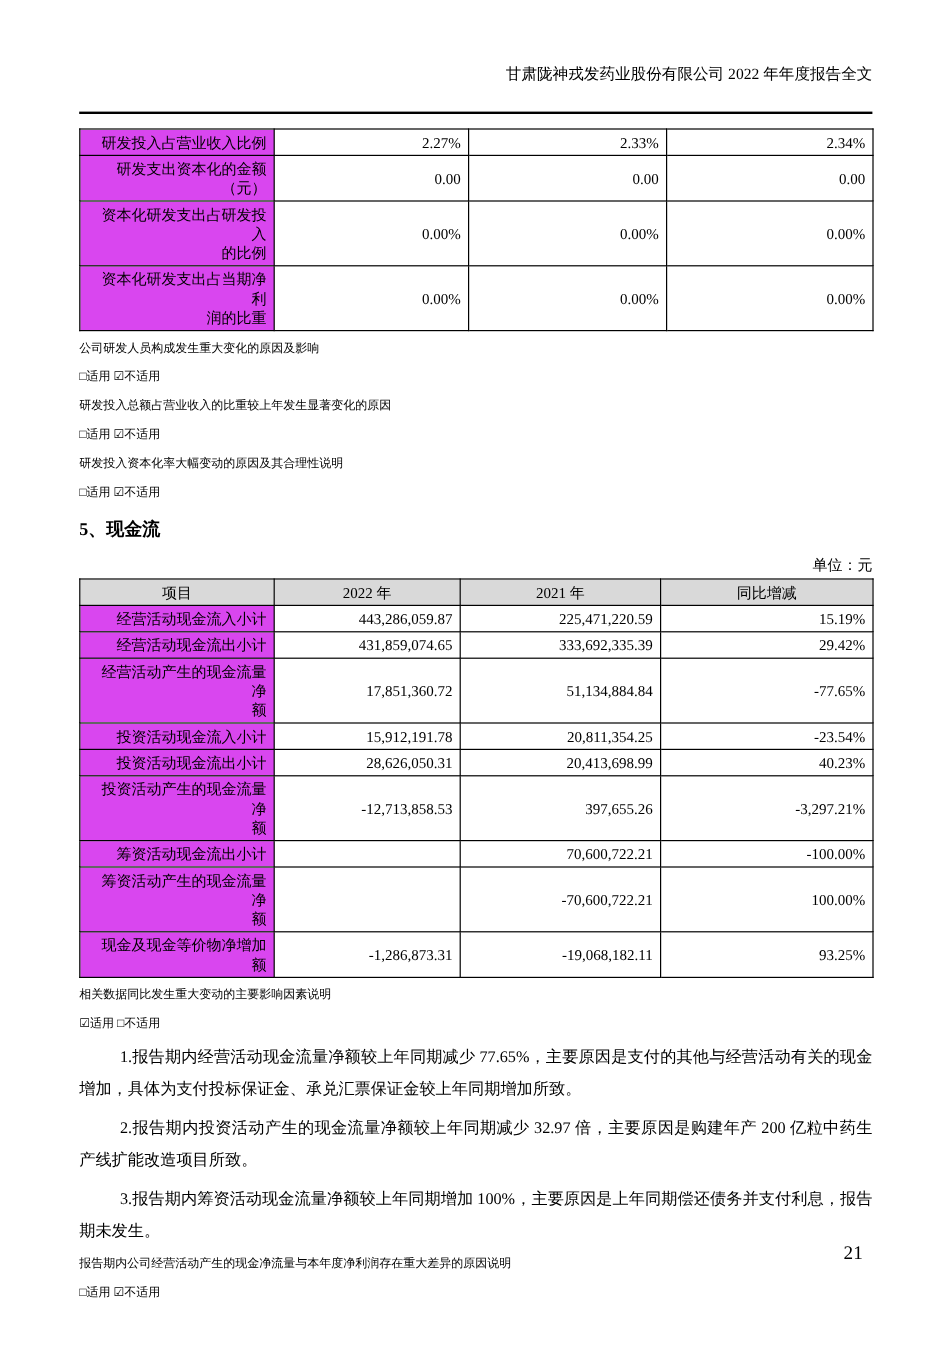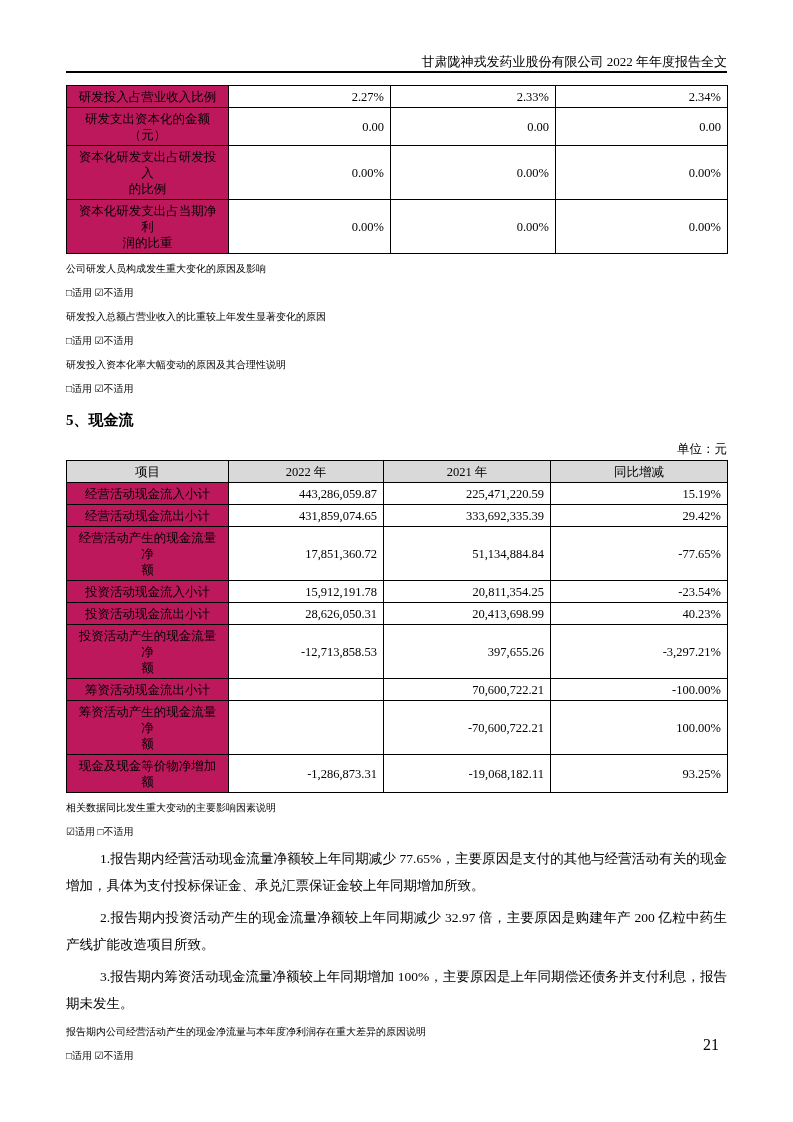--- a/index.html
+++ b/index.html
@@ -18,21 +18,21 @@
     width: 793px;
     height: 1122px;
     box-sizing: border-box;
     padding: 54px 66px 0 66px;
     overflow: hidden;
   }
   .doc-header {
     text-align: right;
     font-size: 13px;
     line-height: 16px;
-    padding-bottom: 1px;
+    padding-bottom: 23px;
   }
   .header-divider {
     border-bottom: 2px solid #000000;
     height: 0;
     margin-bottom: 12px;
   }
   table.tbl {
     border-collapse: collapse;
     width: 661px;
     table-layout: fixed;
@@ -40,22 +40,22 @@
   table.tbl td, table.tbl th {
     border: 1px solid #000000;
     font-size: 12.5px;
     font-weight: normal;
     line-height: 16px;
     padding: 2.5px 6px;
     vertical-align: middle;
     overflow: hidden;
   }
   .label-cell {
-    background: #be185d;
-    text-align: center;
+    background: #d946ef;
+    text-align: right;
     white-space: pre-line;
   }
   .head-cell {
     background: #d9d9d9;
     text-align: center;
   }
   .num-cell {
     text-align: right;
   }
   .stmt {

